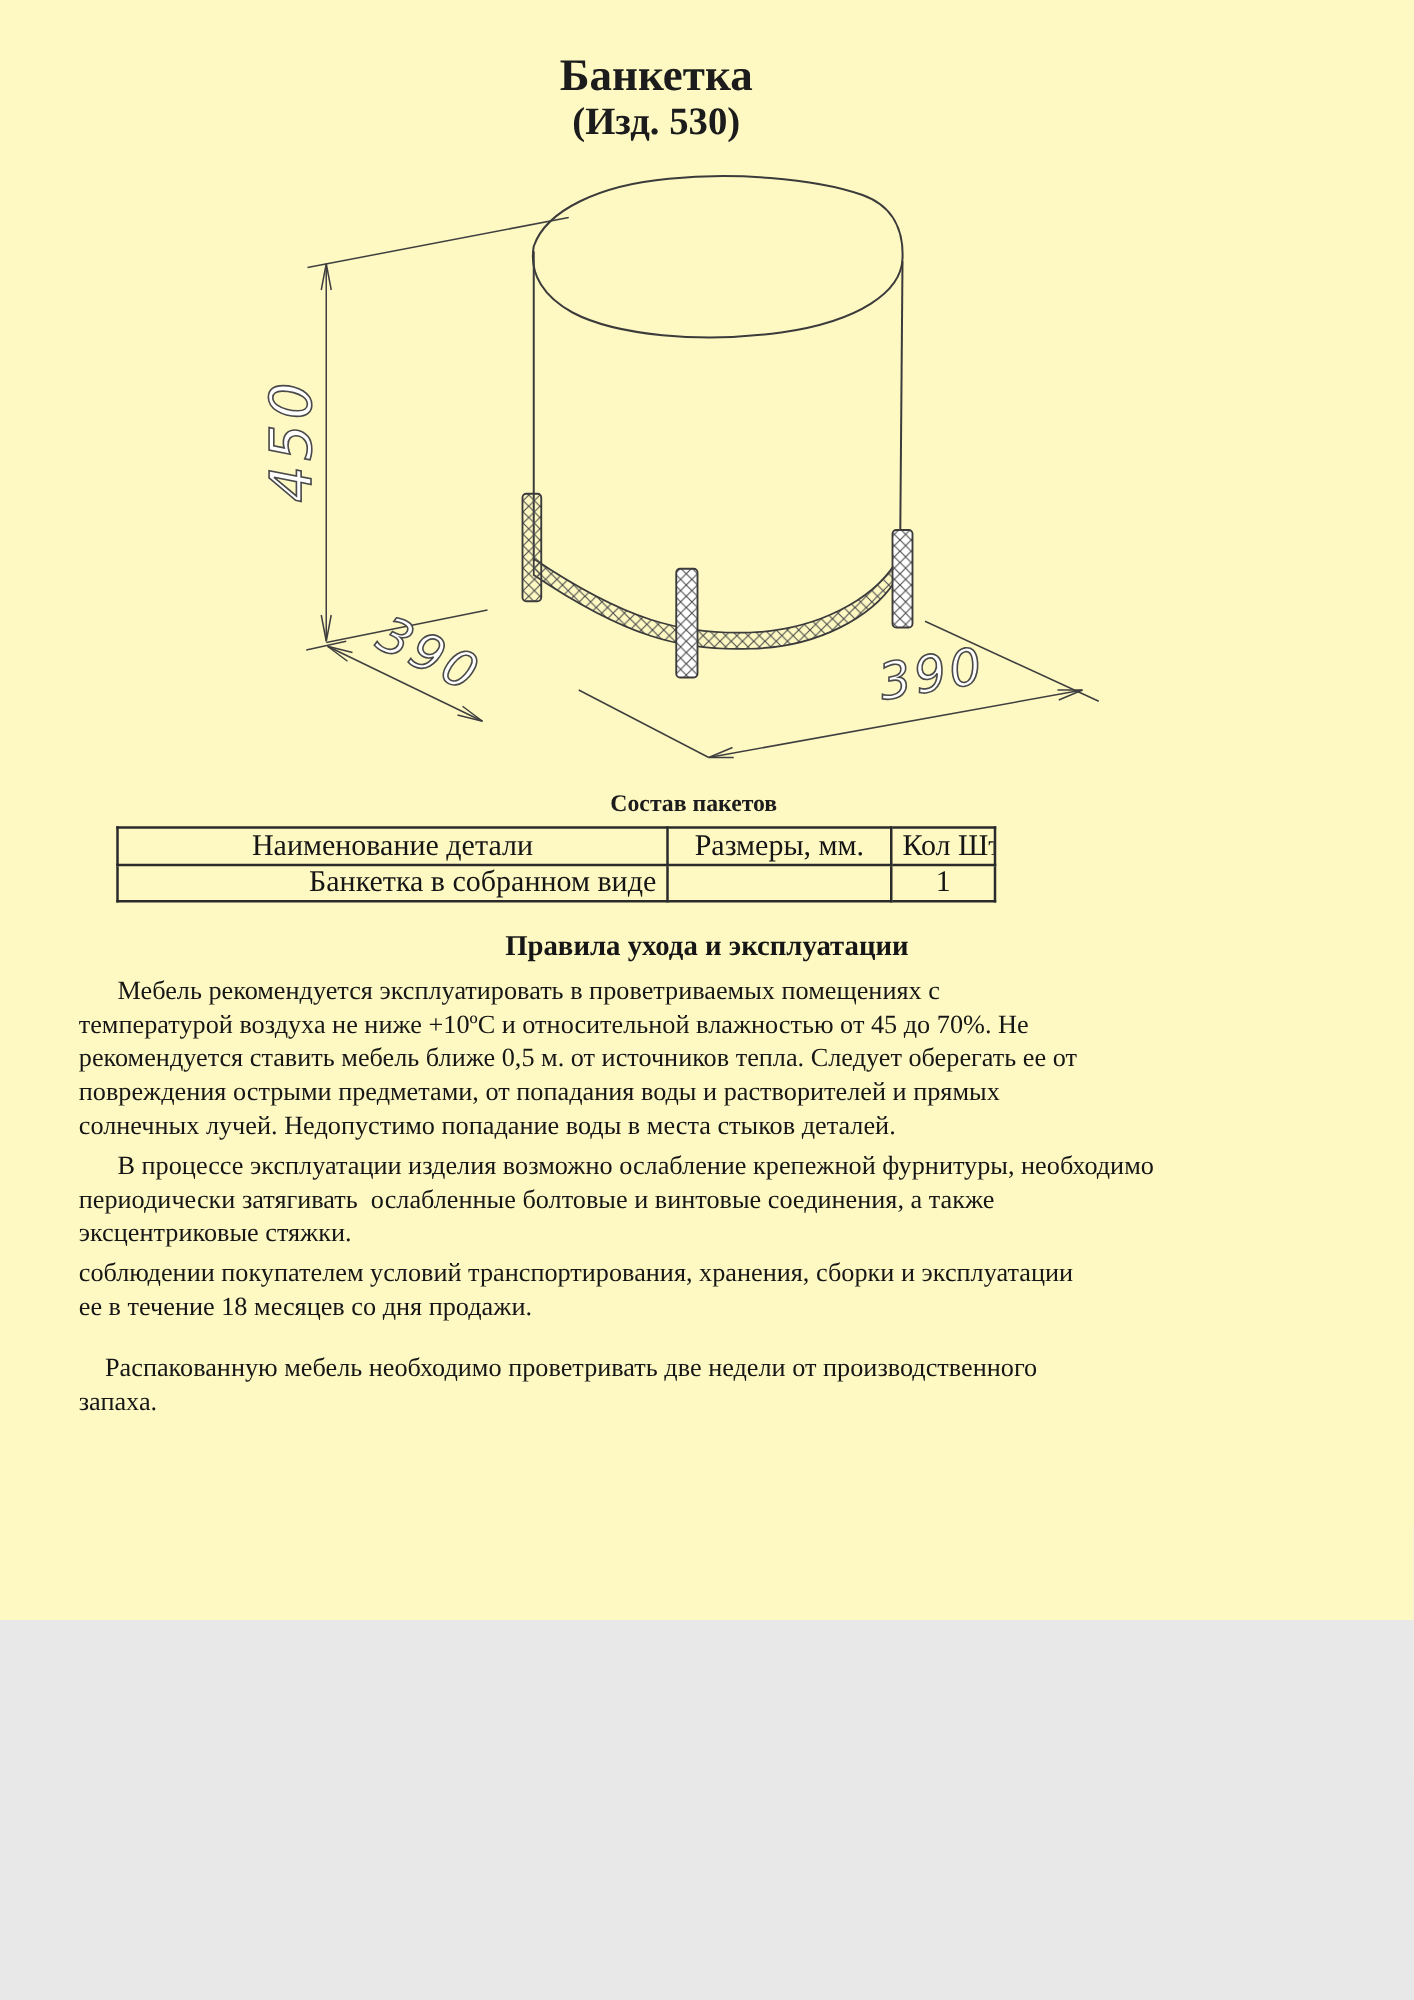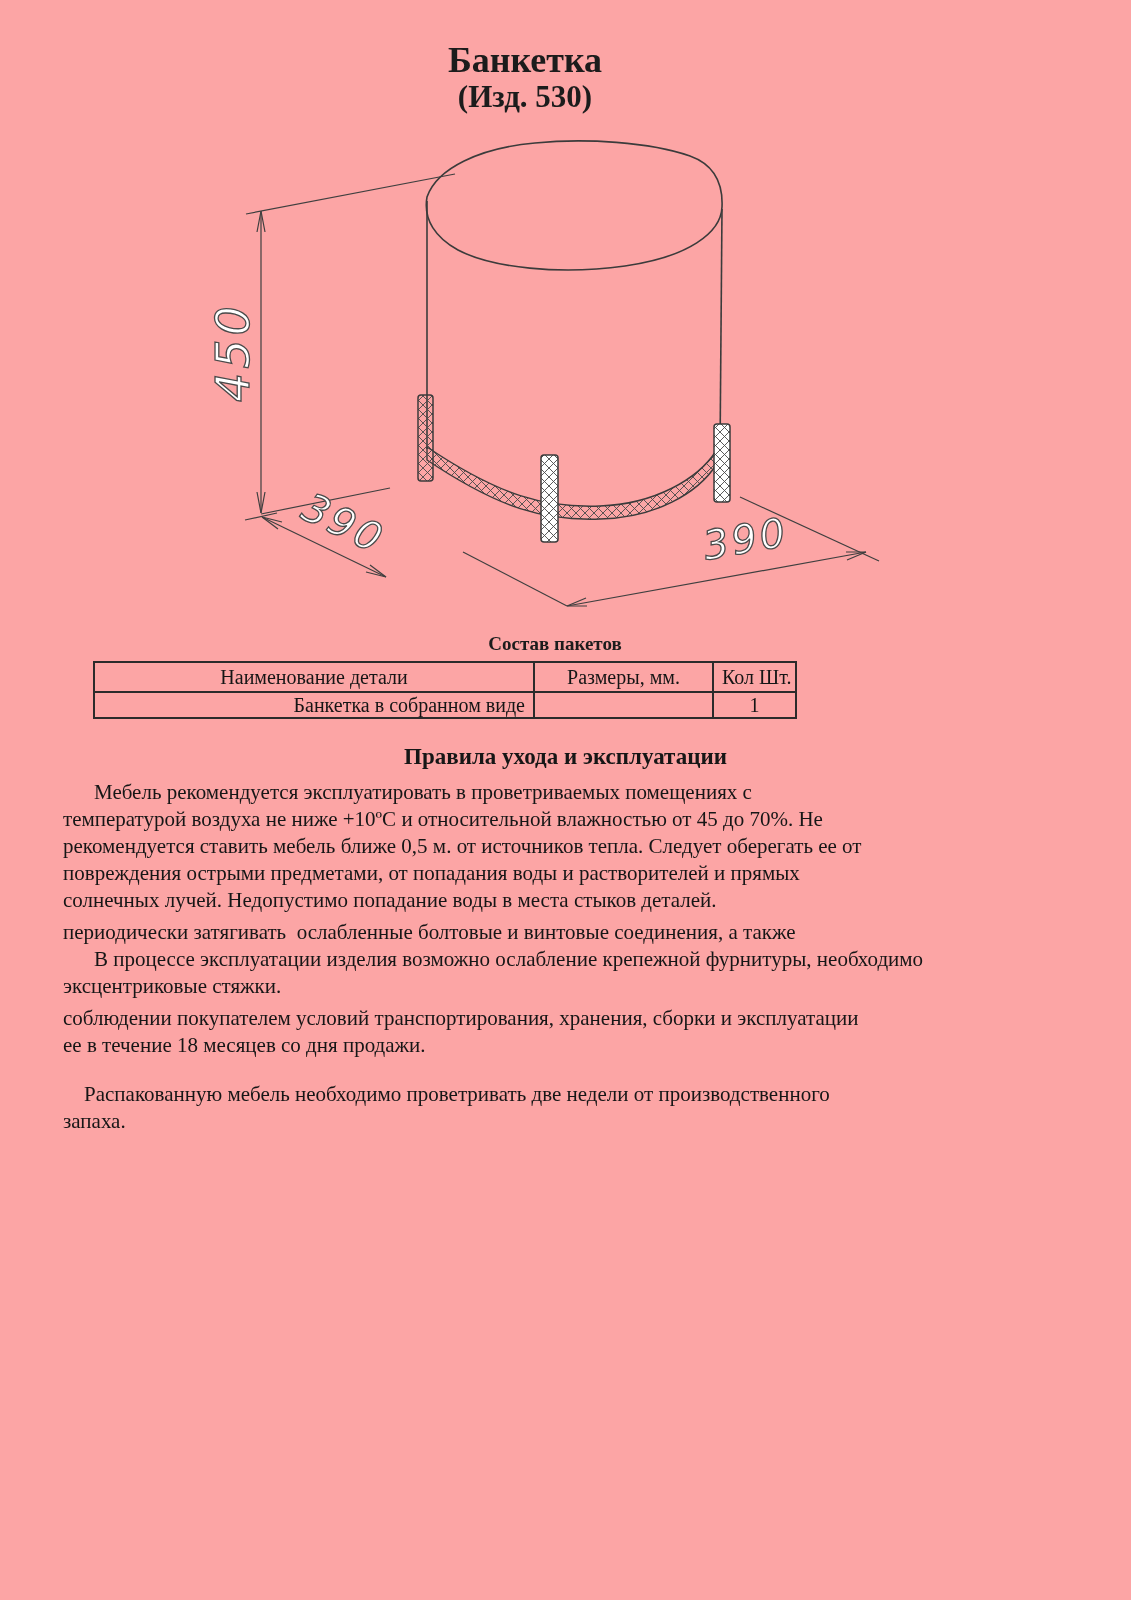--- a/index.html
+++ b/index.html
@@ -1,40 +1,40 @@
 <!DOCTYPE html>
 <html><head>
 <meta charset="utf-8">
 <style>
   html,body{margin:0;padding:0;background:#e8e8e8;}
   .page{
     position:relative;
-    width:1131px;height:1600px;
+    width:1131px;height:1296px;
     margin:0 auto;
-    background:#fca5a5;
+    background:#fef9c3;
     font-family:"Liberation Serif", serif;
     color:#1c1c1c;
     overflow:hidden;
     text-decoration:underline;
   }
   
   .title-block{position:absolute;top:40px;left:0;width:1050px;text-align:center;line-height:1.12;}
   .doc-title{font-size:36px;font-weight:bold;}
   .doc-subtitle{font-size:31px;font-weight:bold;}
   
   .drawing{position:absolute;top:0;left:0;}
   
   .table-caption{
     position:absolute;top:633px;left:0;width:1110px;
     text-align:center;font-size:19px;font-weight:bold;
   }
   table.pkg{
     position:absolute;top:661px;left:93px;
     width:702px;border-collapse:collapse;
-    font-size:20px;color:#151515;
+    font-size:24px;color:#151515;
     table-layout:fixed;
   }
   table.pkg th, table.pkg td{
     border:2px solid #2b2b2b;
     padding:0 8px;
     font-weight:normal;
     overflow:hidden;white-space:nowrap;
   }
   table.pkg th{height:28px;text-align:center;}
   table.pkg td{height:24px;}
@@ -148,22 +148,22 @@
 
     <div class="para">
       <div class="line ind">Мебель рекомендуется эксплуатировать в проветриваемых помещениях с</div>
       <div class="line">температурой воздуха не ниже +10ºС и относительной влажностью от 45 до 70%. Не</div>
       <div class="line">рекомендуется ставить мебель ближе 0,5 м. от источников тепла. Следует оберегать ее от</div>
       <div class="line">повреждения острыми предметами, от попадания воды и растворителей и прямых</div>
       <div class="line">солнечных лучей. Недопустимо попадание воды в места стыков деталей.</div>
     </div>
 
     <div class="para">
+      <div class="line ind">В процессе эксплуатации изделия возможно ослабление крепежной фурнитуры, необходимо</div>
       <div class="line">периодически затягивать  ослабленные болтовые и винтовые соединения, а также</div>
-      <div class="line ind">В процессе эксплуатации изделия возможно ослабление крепежной фурнитуры, необходимо</div>
       <div class="line">эксцентриковые стяжки.</div>
     </div>
 
     <div class="para">
       <div class="line">соблюдении покупателем условий транспортирования, хранения, сборки и эксплуатации</div>
       <div class="line">ее в течение 18 месяцев со дня продажи.</div>
     </div>
 
     <div class="para para-last">
       <div class="line ind-sm">Распакованную мебель необходимо проветривать две недели от производственного</div>

